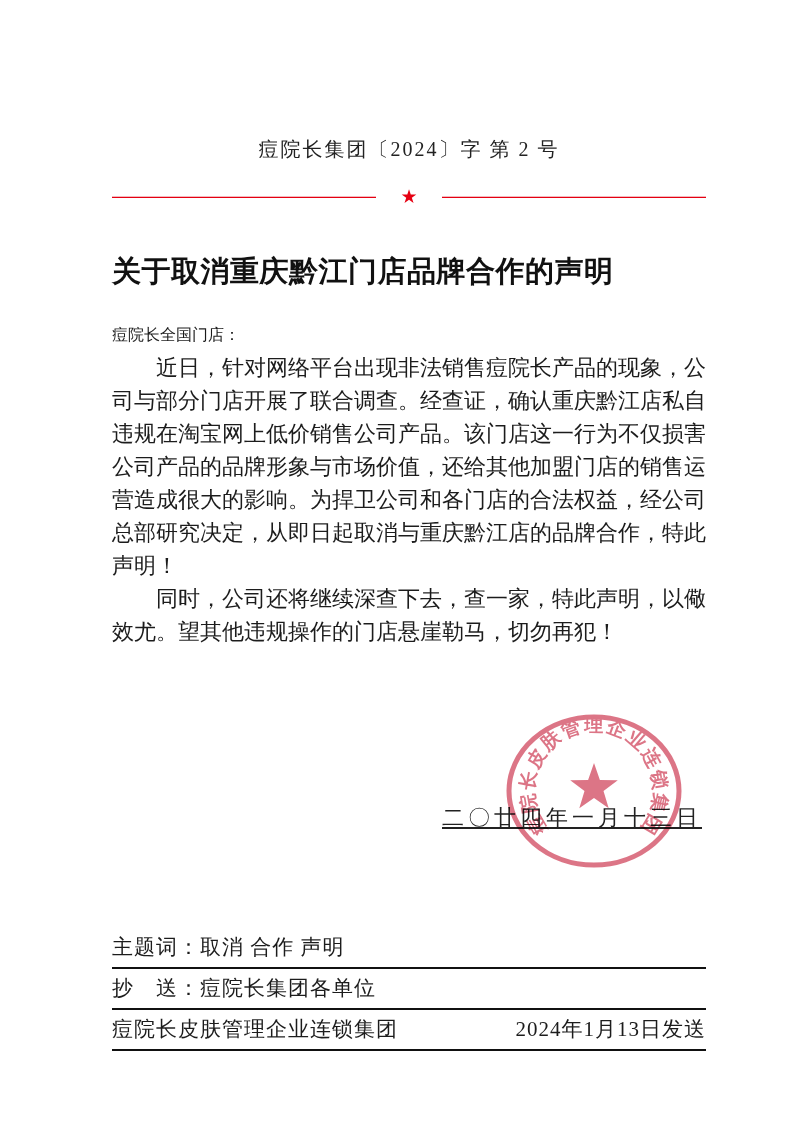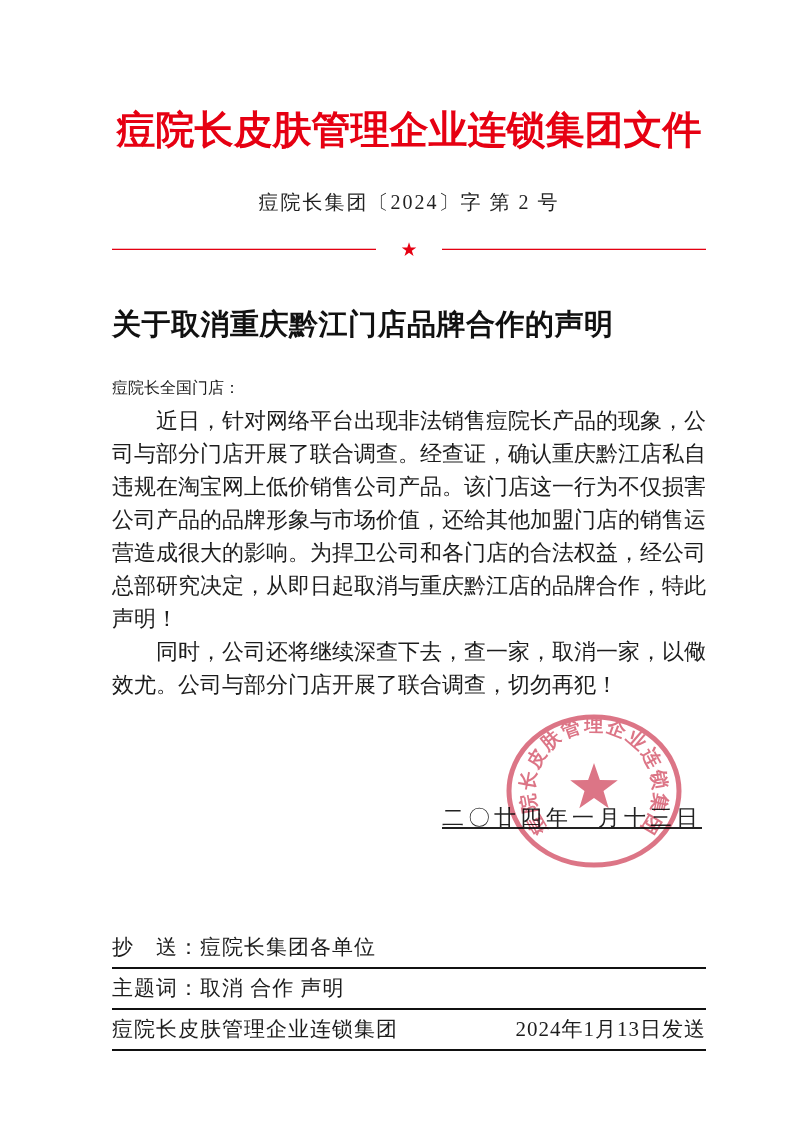--- a/index.html
+++ b/index.html
@@ -118,59 +118,58 @@
     letter-spacing:1px;
     color:#1c1c1c;
   }
   .footer-row .spread{flex:1;}
 </style>
 </head>
 <body>
 
 <div class="page">
 
-  <div class="header-title">痘院长皮肤管理企业连锁集团文件</div>
 
   <div class="doc-number">痘院长集团〔2024〕字 第 2 号</div>
 
   <div class="red-rule">
     <span class="rule-line"></span>
     <span class="rule-star">★</span>
     <span class="rule-line"></span>
   </div>
 
   <div class="doc-title">关于取消重庆黔江门店品牌合作的声明</div>
 
   <div class="salutation">痘院长全国门店：</div>
 
   <p class="body-para">近日，针对网络平台出现非法销售痘院长产品的现象，公司与部分门店开展了联合调查。经查证，确认重庆黔江店私自违规在淘宝网上低价销售公司产品。该门店这一行为不仅损害公司产品的品牌形象与市场价值，还给其他加盟门店的销售运营造成很大的影响。为捍卫公司和各门店的合法权益，经公司总部研究决定，从即日起取消与重庆黔江店的品牌合作，特此声明！</p>
 
-  <p class="body-para">同时，公司还将继续深查下去，查一家，取消一家，以儆效尤。公司与部分门店开展了联合调查，切勿再犯！</p>
+  <p class="body-para">同时，公司还将继续深查下去，查一家，特此声明，以儆效尤。望其他违规操作的门店悬崖勒马，切勿再犯！</p>
 
   <div class="date-line">二〇廿四年一月十三日</div>
 
   <svg class="stamp" viewBox="0 0 182 158" xmlns="http://www.w3.org/2000/svg">
     <defs>
       <path id="seal-arc" d="M 45.0 117.6 A 60 60 0 1 1 137.0 117.6" fill="none"></path>
     </defs>
     <ellipse cx="91" cy="79" rx="85" ry="74" fill="none" stroke="#d5566b" stroke-width="5"></ellipse>
     <polygon points="91,51 96.9,67.9 114.8,68.3 100.5,79.1 105.7,96.2 91,86 76.3,96.2 81.5,79.1 67.2,68.3 85.1,67.9" fill="#d5566b"></polygon>
     <text>
       <textPath href="#seal-arc" startOffset="0">痘院长皮肤管理企业连锁集团</textPath>
     </text>
   </svg>
 
   <div class="footer">
     <div class="footer-row">
+      <span>主题词：</span>
+      <span>取消 合作 声明</span>
+    </div>
+    <div class="footer-row">
       <span>抄　送：</span>
       <span>痘院长集团各单位</span>
-    </div>
-    <div class="footer-row">
-      <span>主题词：</span>
-      <span>取消 合作 声明</span>
     </div>
     <div class="footer-row">
       <span>痘院长皮肤管理企业连锁集团</span>
       <span class="spread"></span>
       <span>2024年1月13日发送</span>
     </div>
   </div>
 
 </div>
 

